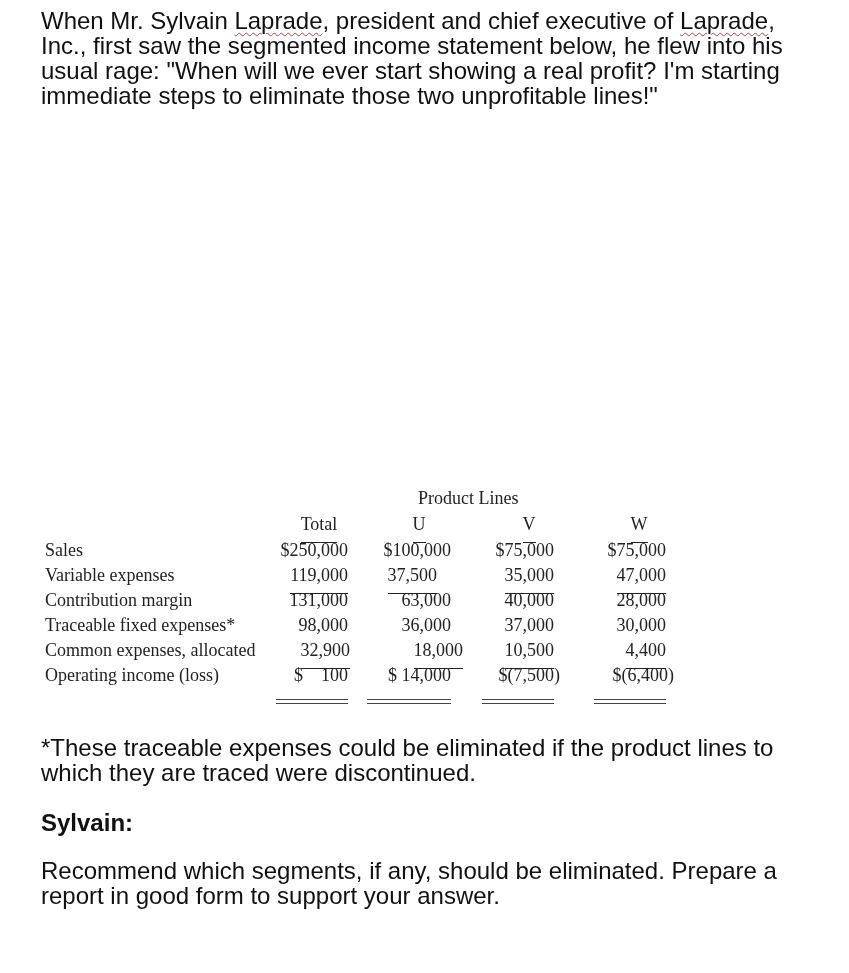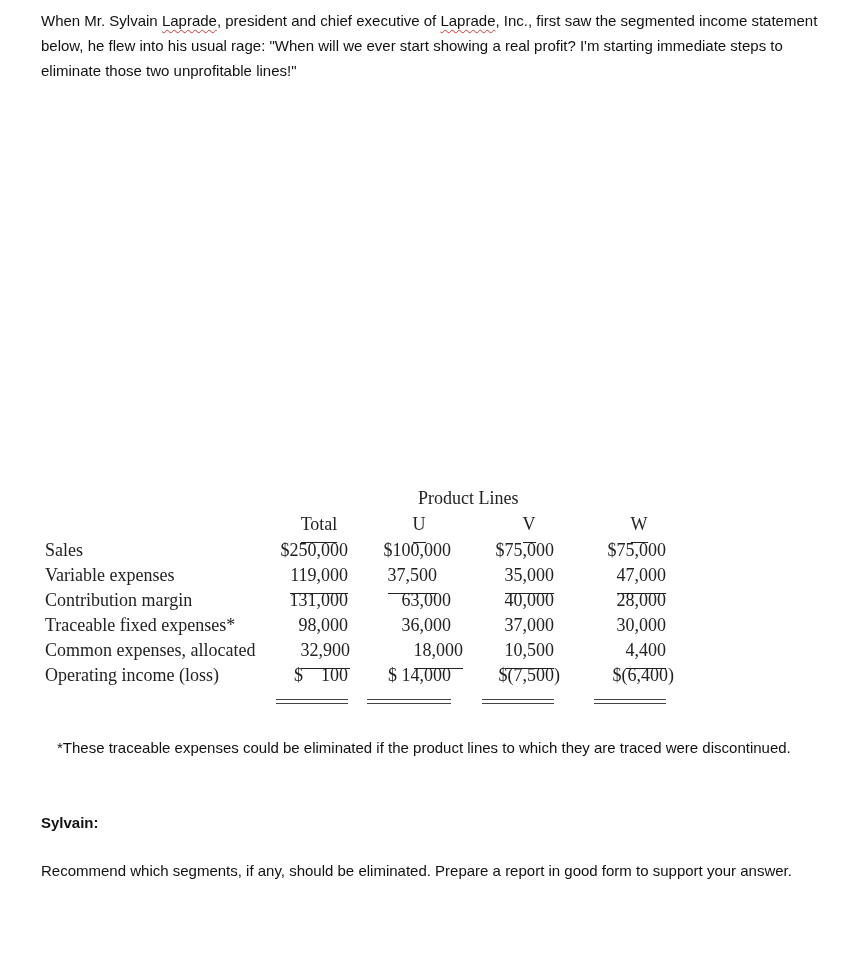--- a/index.html
+++ b/index.html
@@ -1,26 +1,26 @@
 <!DOCTYPE html>
 <html><head>
 <meta charset="utf-8">
 <style>
   html, body { margin: 0; padding: 0; background: #ffffff; }
   body { width: 849px; height: 973px; position: relative; overflow: hidden; color: #111; }
-  .para { position: absolute; left: 41px; font-family: "Liberation Sans", sans-serif; font-size: 15px; line-height: 25px; color: #111; }
+  .para { position: absolute; left: 41px; font-family: "Liberation Sans", sans-serif; font-size: 24px; line-height: 25px; color: #111; }
   .intro { top: 8px; width: 780px; }
   .spell { text-decoration: underline wavy #d33; text-decoration-thickness: 1px; text-underline-offset: 3px; }
   .stmt { position: absolute; left: 44px; top: 488px; font-family: "Liberation Serif", serif; font-size: 18px; color: #222; }
   .stmt .r { position: absolute; white-space: nowrap; }
   .lbl { left: 1px; }
   .num { text-align: right; }
   .u { border-bottom: 1.5px solid #222; padding-bottom: 8px; }
   .dbl { position: absolute; height: 3px; border-top: 1.5px solid #444; border-bottom: 1.5px solid #444; }
-  .note { top: 735px; width: 780px; margin-left: 16px; }
+  .note { top: 735px; width: 780px; }
   .req { top: 810px; font-weight: bold; }
   .task { top: 858px; width: 780px; }
 </style>
 </head>
 <body>
 
 <div class="para intro">
   <span>When Mr. Sylvain </span><span class="spell">Laprade</span><span>, president and chief executive of </span><span class="spell">Laprade</span><span>, Inc., first saw the segmented income statement below, he flew into his usual rage:  "When will we ever start showing a real profit? I'm starting immediate steps to eliminate those two unprofitable lines!"</span>
 </div>
 

